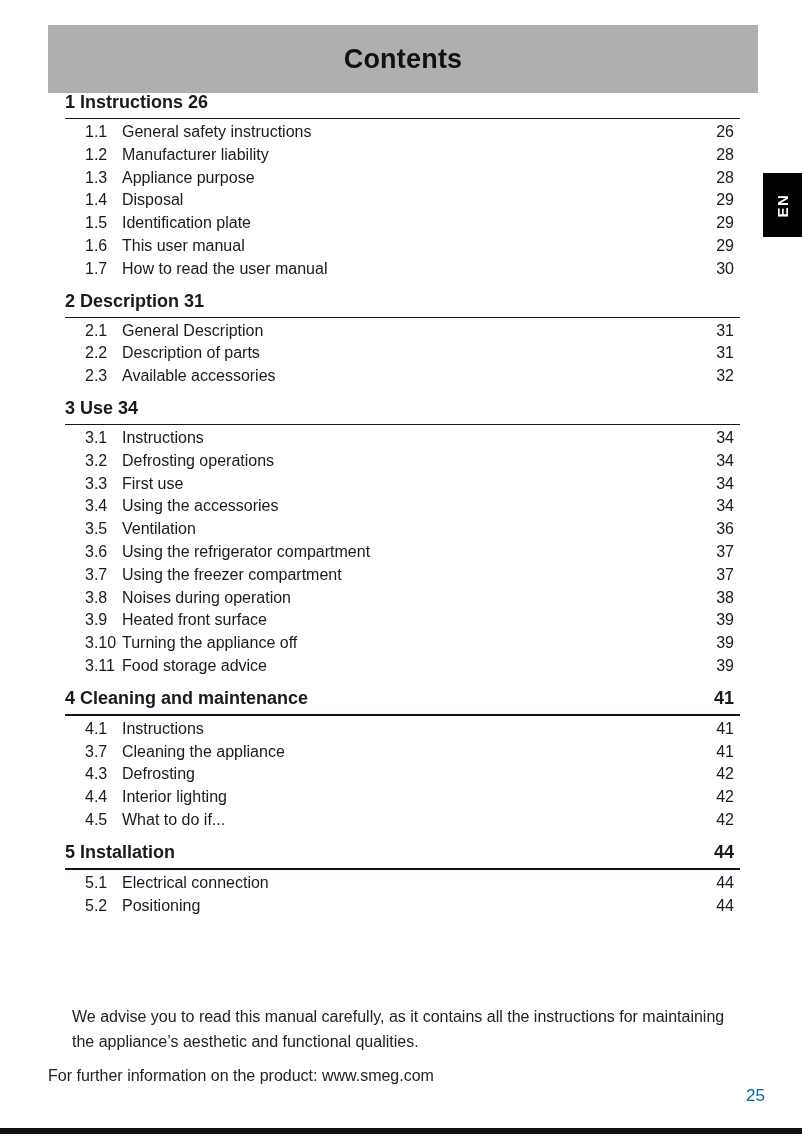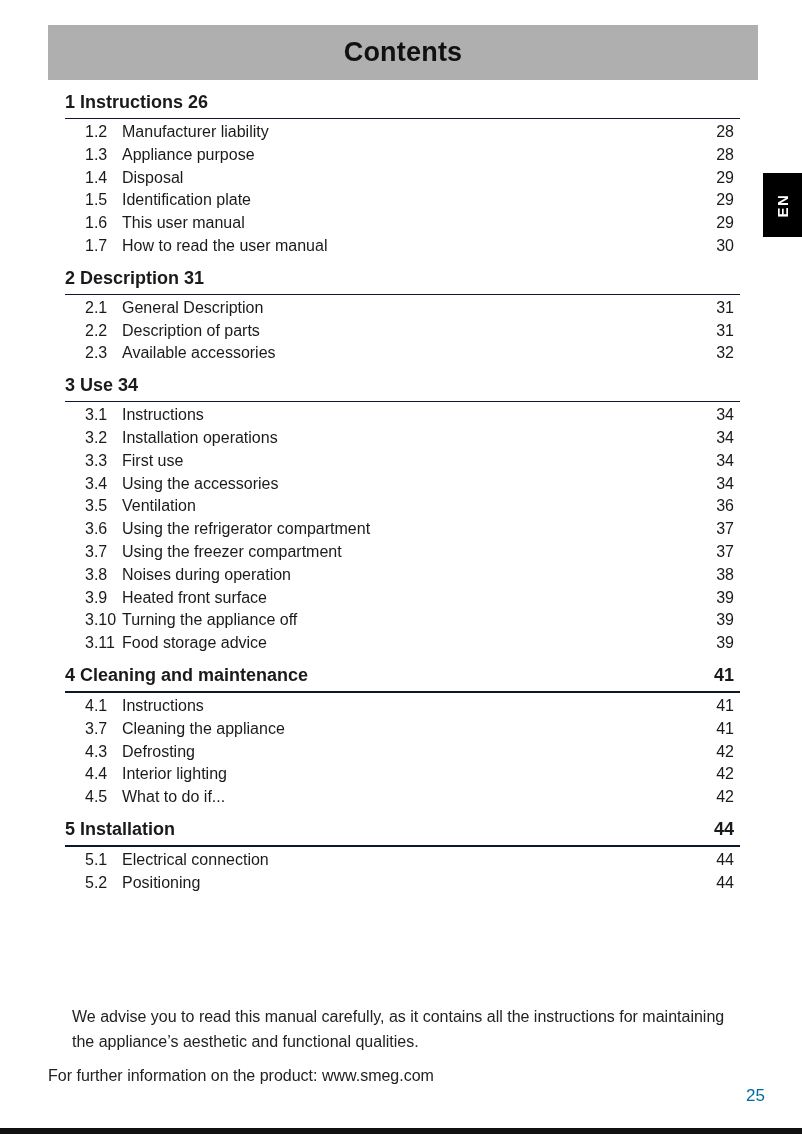--- a/index.html
+++ b/index.html
@@ -8,21 +8,21 @@
     position: relative;
     background: #ffffff;
     font-family: "Liberation Sans", sans-serif;
     color: #1a1a1a;
     overflow: hidden;
   }
 
   
   .header-bar {
     position: absolute; left: 48px; top: 25px;
-    width: 710px; height: 55px;
+    width: 710px; height: 68px;
     background: #afafaf;
     display: flex; align-items: center; justify-content: center;
   }
   .header-title {
     font-size: 27px; font-weight: bold; color: #111;
     letter-spacing: 0.2px;
   }
 
   
   .lang-tab {
@@ -88,20 +88,25 @@
   <span class="label">EN</span>
 </div>
 
 <div class="toc">
     <div class="sec">
       <div class="sec-head">
         <span class="sec-title">1 Instructions 26</span>
       </div>
       <div class="sec-items">
         <div class="item">
+          <span class="item-num">1.1</span>
+          <span class="item-title">General safety instructions</span>
+          <span class="item-page">26</span>
+        </div>
+        <div class="item">
           <span class="item-num">1.2</span>
           <span class="item-title">Manufacturer liability</span>
           <span class="item-page">28</span>
         </div>
         <div class="item">
           <span class="item-num">1.3</span>
           <span class="item-title">Appliance purpose</span>
           <span class="item-page">28</span>
         </div>
         <div class="item">
@@ -153,21 +158,21 @@
         <span class="sec-title">3 Use 34</span>
       </div>
       <div class="sec-items">
         <div class="item">
           <span class="item-num">3.1</span>
           <span class="item-title">Instructions</span>
           <span class="item-page">34</span>
         </div>
         <div class="item">
           <span class="item-num">3.2</span>
-          <span class="item-title">Installation operations</span>
+          <span class="item-title">Defrosting operations</span>
           <span class="item-page">34</span>
         </div>
         <div class="item">
           <span class="item-num">3.3</span>
           <span class="item-title">First use</span>
           <span class="item-page">34</span>
         </div>
         <div class="item">
           <span class="item-num">3.4</span>
           <span class="item-title">Using the accessories</span>

